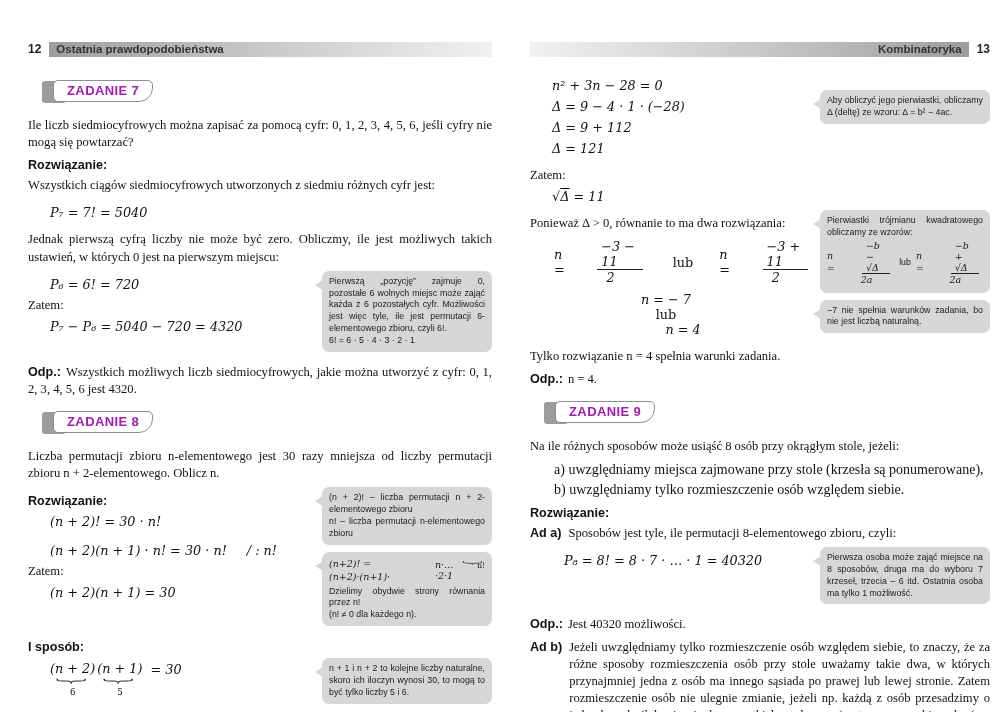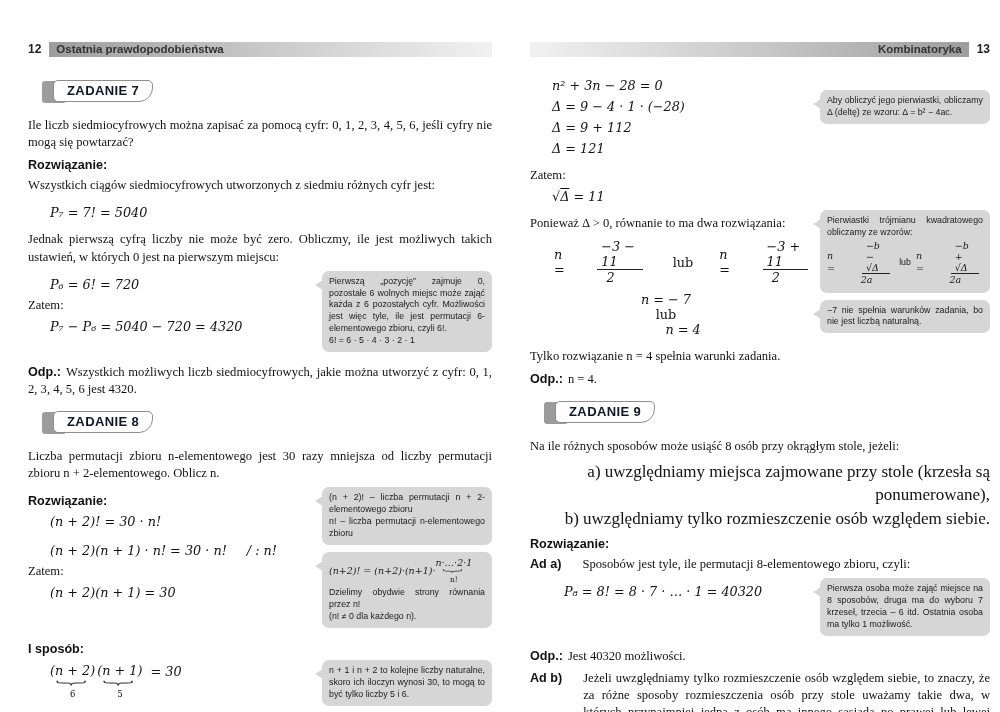--- a/index.html
+++ b/index.html
@@ -17,25 +17,25 @@
   .hdr-l .pn{margin-right:8px;}
   .hdr-l .bar{background:linear-gradient(90deg,#9d9d9d 0%,#c6c6c6 45%,#f1f1f1 100%);padding-left:7px;}
   .hdr-r .bar{background:linear-gradient(90deg,#f1f1f1 0%,#c6c6c6 55%,#9d9d9d 100%);text-align:right;padding-right:7px;}
   .hdr-r .pn{margin-left:8px;}
 
   
   .badge{position:relative;display:inline-block;height:24px;margin:8px 0 8px 14px;}
   .badge .tab{position:absolute;left:0;top:1px;width:24px;height:22px;background:#9c9c9c;border-radius:3px;}
   .badge .box{position:relative;margin-left:11px;display:inline-block;background:#fff;
        border:1.6px solid #8e8e8e;border-radius:5px 5px 14px 5px;padding:2px 13px 3px;
-       font-family:"Liberation Sans",sans-serif;font-weight:bold;font-size:13px;letter-spacing:.4px;color:#0f172a;}
+       font-family:"Liberation Sans",sans-serif;font-weight:bold;font-size:13px;letter-spacing:.4px;color:#a21caf;}
 
   .p{font-size:12.6px;line-height:1.36;text-align:justify;margin:5px 0;}
   .p.nj{text-align:left;}
-  .li{padding-left:24px;margin:1px 0;font-size:17px;line-height:1.36;text-align:right;}
+  .li{padding-left:24px;margin:1px 0;font-size:14px;line-height:1.36;}
   .slabel{font-family:"Liberation Sans",sans-serif;font-weight:bold;font-size:12.6px;margin:7px 0 4px;}
   .zatem{font-size:12.6px;margin:6px 0 2px;}
   .odb{font-family:"Liberation Sans",sans-serif;font-weight:bold;margin-right:5px;}
 
   .eq{font-family:"DejaVu Serif",serif;font-style:italic;font-size:12.8px;margin:6px 0 6px 22px;}
   .eq .op{margin-left:20px;}
   .eqrowgap{margin-top:14px;}
 
   
   .row{display:flex;align-items:flex-start;justify-content:space-between;}
@@ -63,29 +63,29 @@
 
   
   .ubg{display:inline-flex;flex-direction:column;align-items:center;margin-right:2px;}
   .ubg .t{line-height:1.15;}
   .ubg .brace{display:block;height:8px;line-height:8px;font-size:12px;font-style:normal;
       transform:rotate(90deg) scaleY(2.6);color:#333;}
   .ubg .lab{font-size:8.5px;font-style:normal;margin-top:2px;}
   .braced-eq{display:flex;align-items:flex-start;font-family:"DejaVu Serif",serif;
       font-style:italic;font-size:12.8px;margin:4px 0 4px 22px;}
   .braced-eq .tail{margin-left:6px;}
-  .ubg-sm{display:inline-flex;flex-direction:column;align-items:center;}
+  .ubg-sm{display:inline-flex;flex-direction:row;}
   .ubg-sm .t{line-height:1.1;}
   .ubg-sm .brace{display:block;height:6px;line-height:6px;font-size:9px;font-style:normal;
       transform:rotate(90deg) scaleY(2.2);color:#333;}
   .ubg-sm .lab{font-size:7.5px;font-style:normal;margin-top:1px;}
 
   .ovl{text-decoration:overline;}
   .adrow{display:flex;margin:5px 0;font-size:12.6px;line-height:1.36;}
-  .adrow .adl{font-family:"Liberation Sans",sans-serif;font-weight:bold;white-space:nowrap;margin-right:21px;}
+  .adrow .adl{font-family:"Liberation Sans",sans-serif;font-weight:bold;white-space:nowrap;margin-right:7px;}
   .adrow .adbody{flex:1;text-align:justify;min-width:0;}
   .solrow{display:flex;align-items:center;font-family:"DejaVu Serif",serif;font-style:italic;
       font-size:12.8px;margin:6px 0 6px 24px;flex-direction:column;}
   .solrow .g1{margin-right:34px;}
   .solrow .g2{margin-right:34px;font-style:normal;}
 </style>
 </head>
 <body>
 
 <div class="page page-left">

